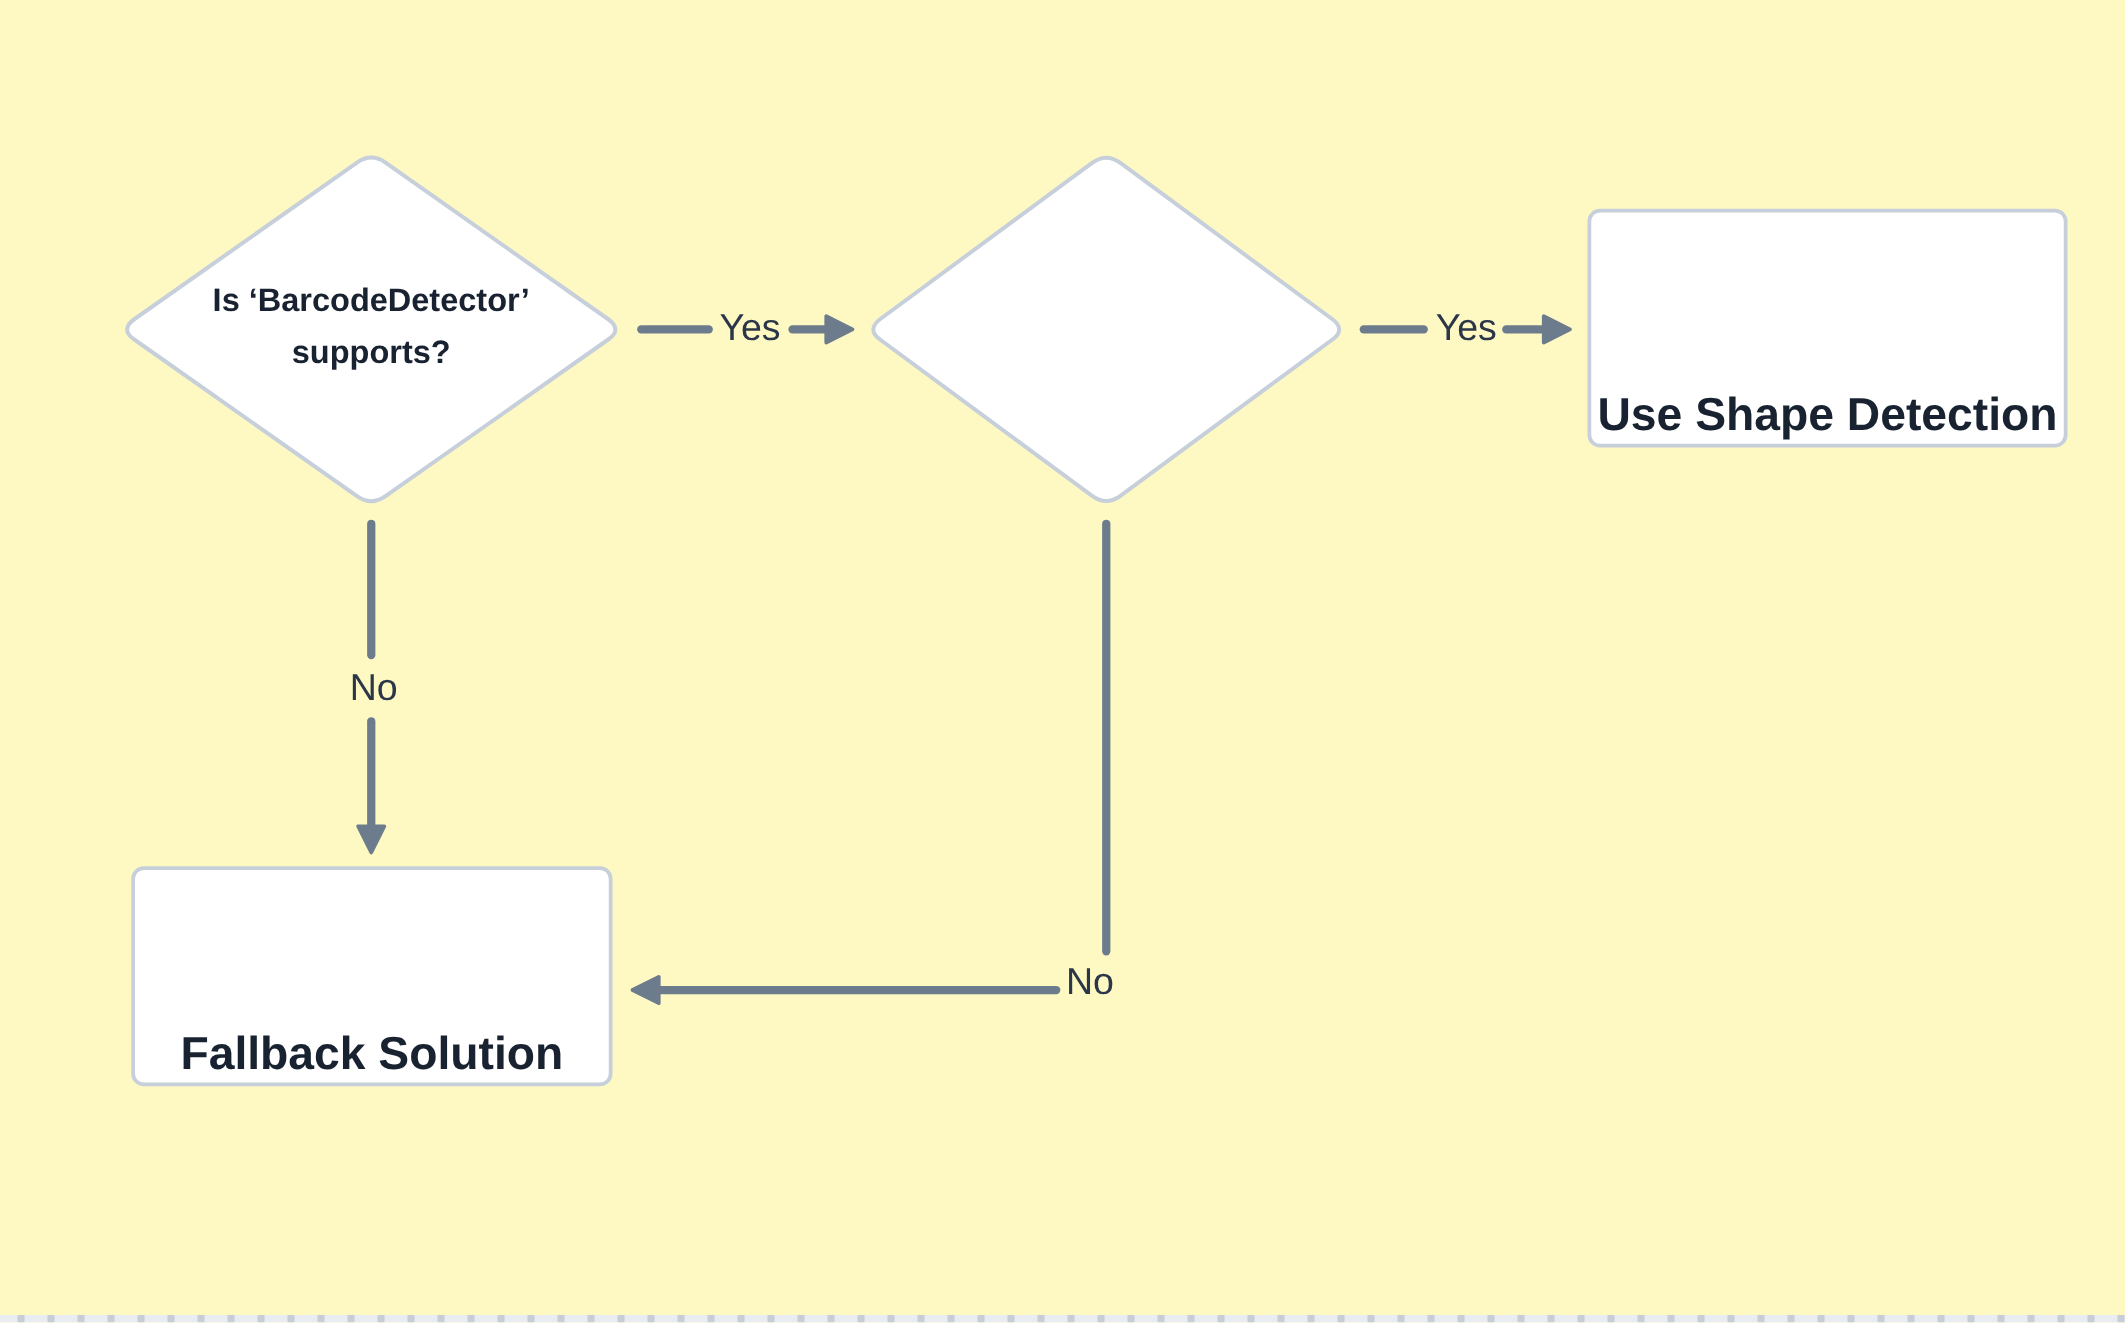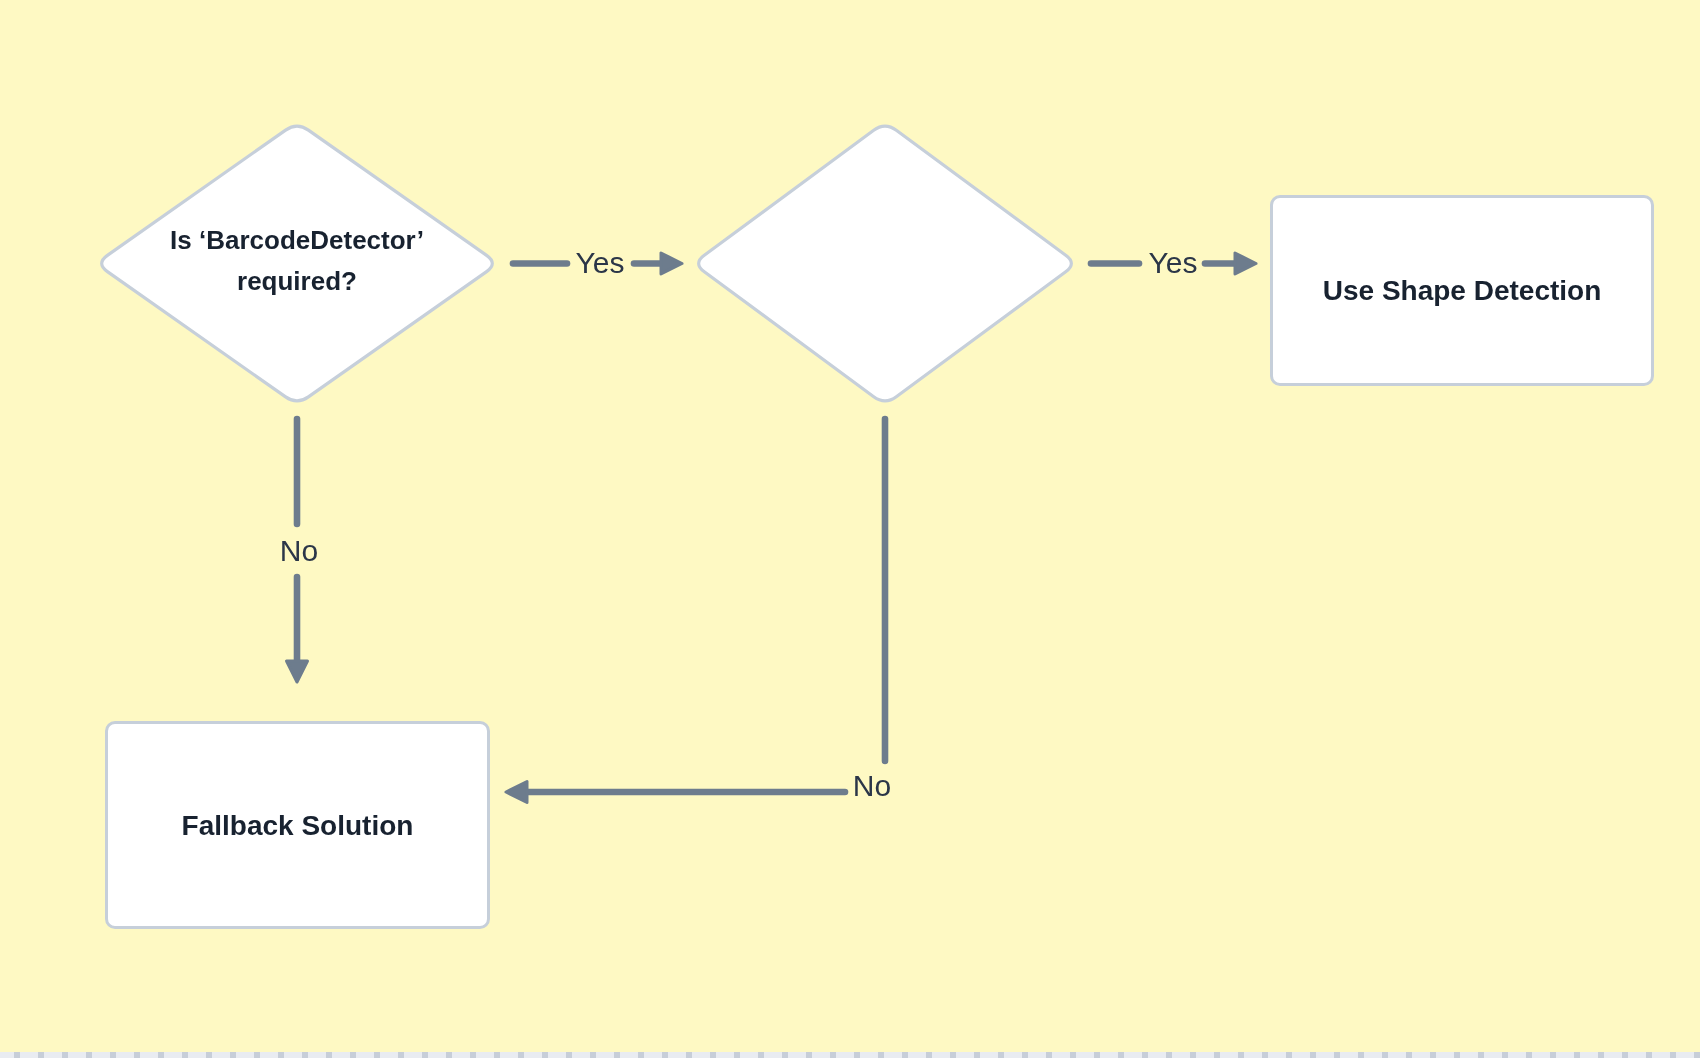--- a/index.html
+++ b/index.html
@@ -20,22 +20,22 @@
   
   .node-shape{ fill:var(--node_fill); stroke:var(--node_border); stroke-width:3.2; }
   .edge-line{ stroke:var(--connector); stroke-width:6.6; stroke-linecap:round; fill:none; }
   .arrowhead{ fill:var(--connector); stroke:var(--connector); stroke-width:3; stroke-linejoin:round; }
 
   
   .node-label{ position:absolute; transform:translate(-50%,-50%); text-align:center;
     color:var(--node_text); font-weight:700; }
   .diamond-label{ font-size:26px; line-height:41px; width:380px; }
   .process-box{ position:absolute; border:3px solid var(--node_border); border-radius:10px;
-    background:var(--node_fill); display:flex; align-items:center; justify-content:center;
-    text-align:center; color:var(--node_text); font-weight:700; font-size:28px; line-height:47px;margin-top:28px; }
+    background:var(--node_fill); display:flex; align-items:flex-end; justify-content:center;
+    text-align:center; color:var(--node_text); font-weight:700; font-size:37px; line-height:47px; }
   .edge-label{ position:absolute; transform:translate(-50%,-50%); color:var(--label_text);
     font-weight:400; font-size:30px; line-height:30px; white-space:nowrap; }
 
   
   .footer-band{ position:absolute; left:0; top:1052px; width:1700px; height:6px;
     background-color:var(--footer_band);
     background-image:repeating-linear-gradient(90deg,
       var(--footer_mark) 0 6px, transparent 6px 24px);
     background-position:14px 0; }
 </style>
@@ -64,33 +64,33 @@
     <line class="edge-line" x1="297" y1="577" x2="297" y2="661"></line>
     <polygon class="arrowhead" points="297,682 286.5,661 307.5,661"></polygon>
 
     <line class="edge-line" x1="885" y1="419" x2="885" y2="761"></line>
     <line class="edge-line" x1="845" y1="792" x2="528" y2="792"></line>
     <polygon class="arrowhead" points="506,792 527,781.5 527,802.5"></polygon>
   </svg>
 
   <div class="node-label diamond-label" style="left:297px; top:261px;">
     <div>Is ‘BarcodeDetector’</div>
-    <div>required?</div>
+    <div>supports?</div>
   </div>
 
   <div class="node-label diamond-label" style="left:885px; top:263px;">
   </div>
 
   <div class="process-box" style="left:1270px; top:167px; width:384px; height:191px;">
     <div>
       <div>Use Shape Detection</div>
     </div>
   </div>
 
-  <div class="process-box" style="left:105px; top:693px; width:385px; height:208px;">
+  <div class="process-box" style="left:105px; top:693px; width:385px; height:176px;">
     <div>Fallback Solution</div>
   </div>
 
   <div class="edge-label" style="left:600px; top:263px;">Yes</div>
 
   <div class="edge-label" style="left:1173px; top:263px;">Yes</div>
 
   <div class="edge-label" style="left:299px; top:551px;">No</div>
 
   <div class="edge-label" style="left:872px; top:786px;">No</div>

